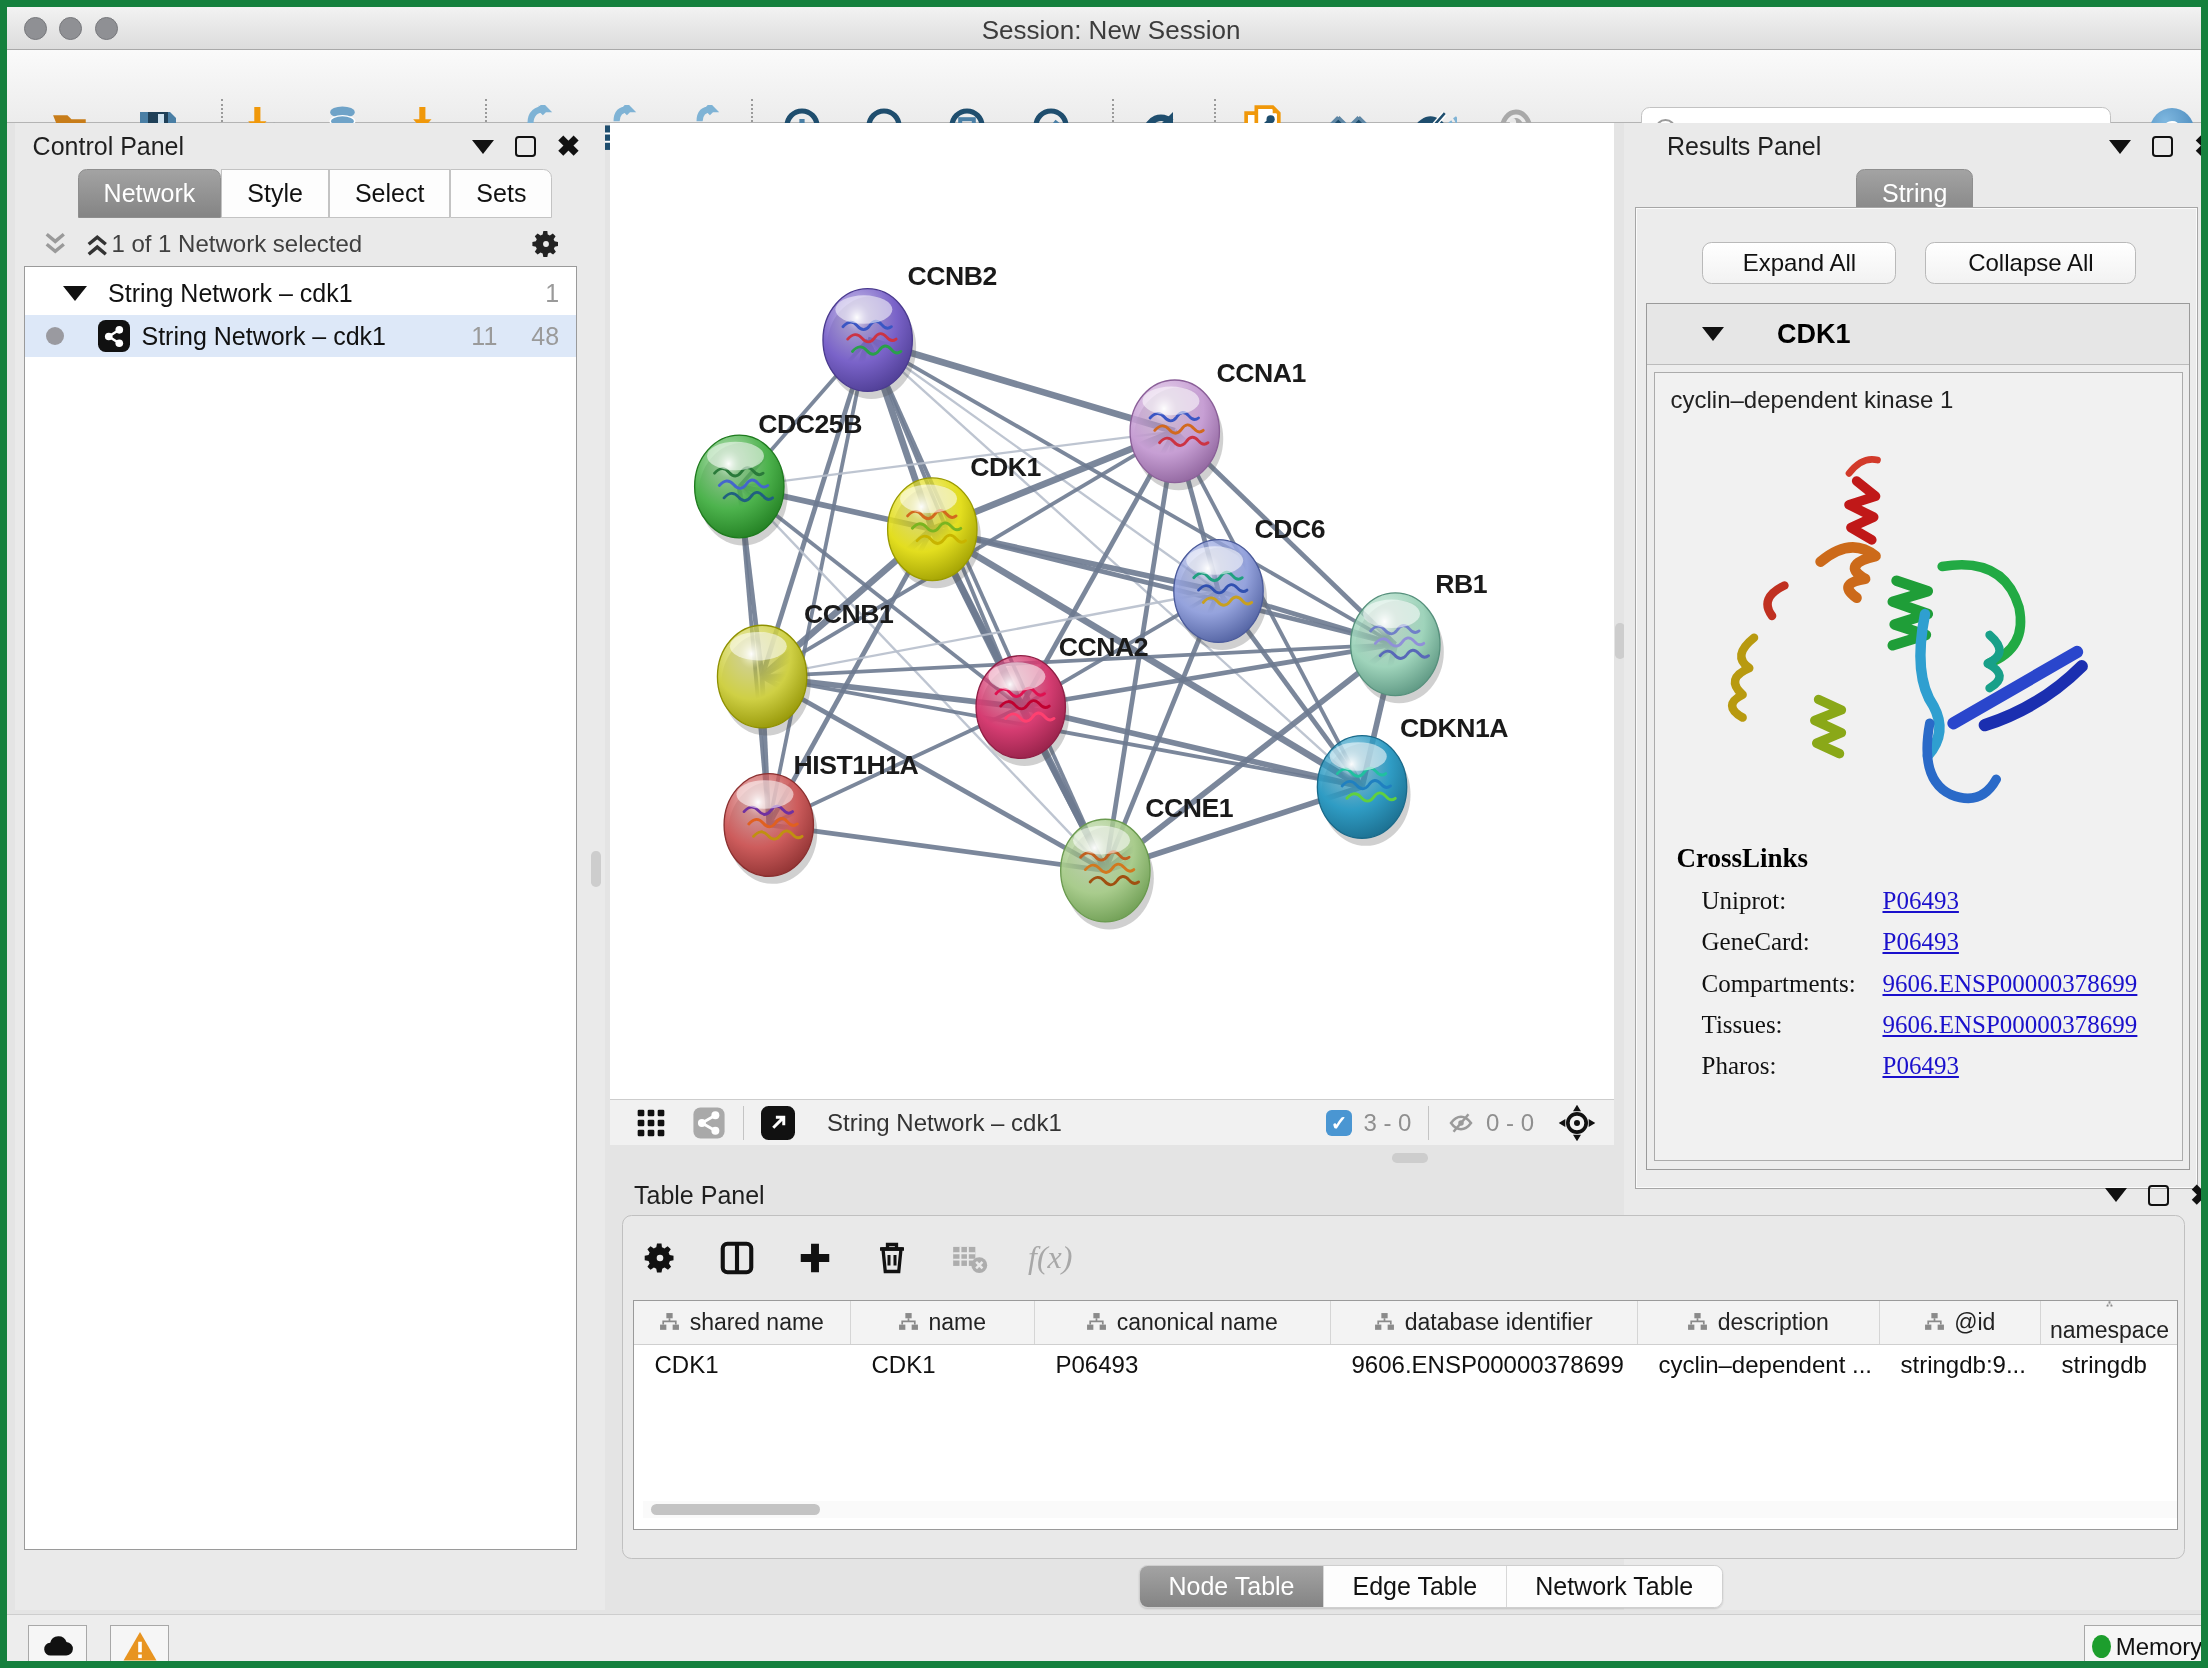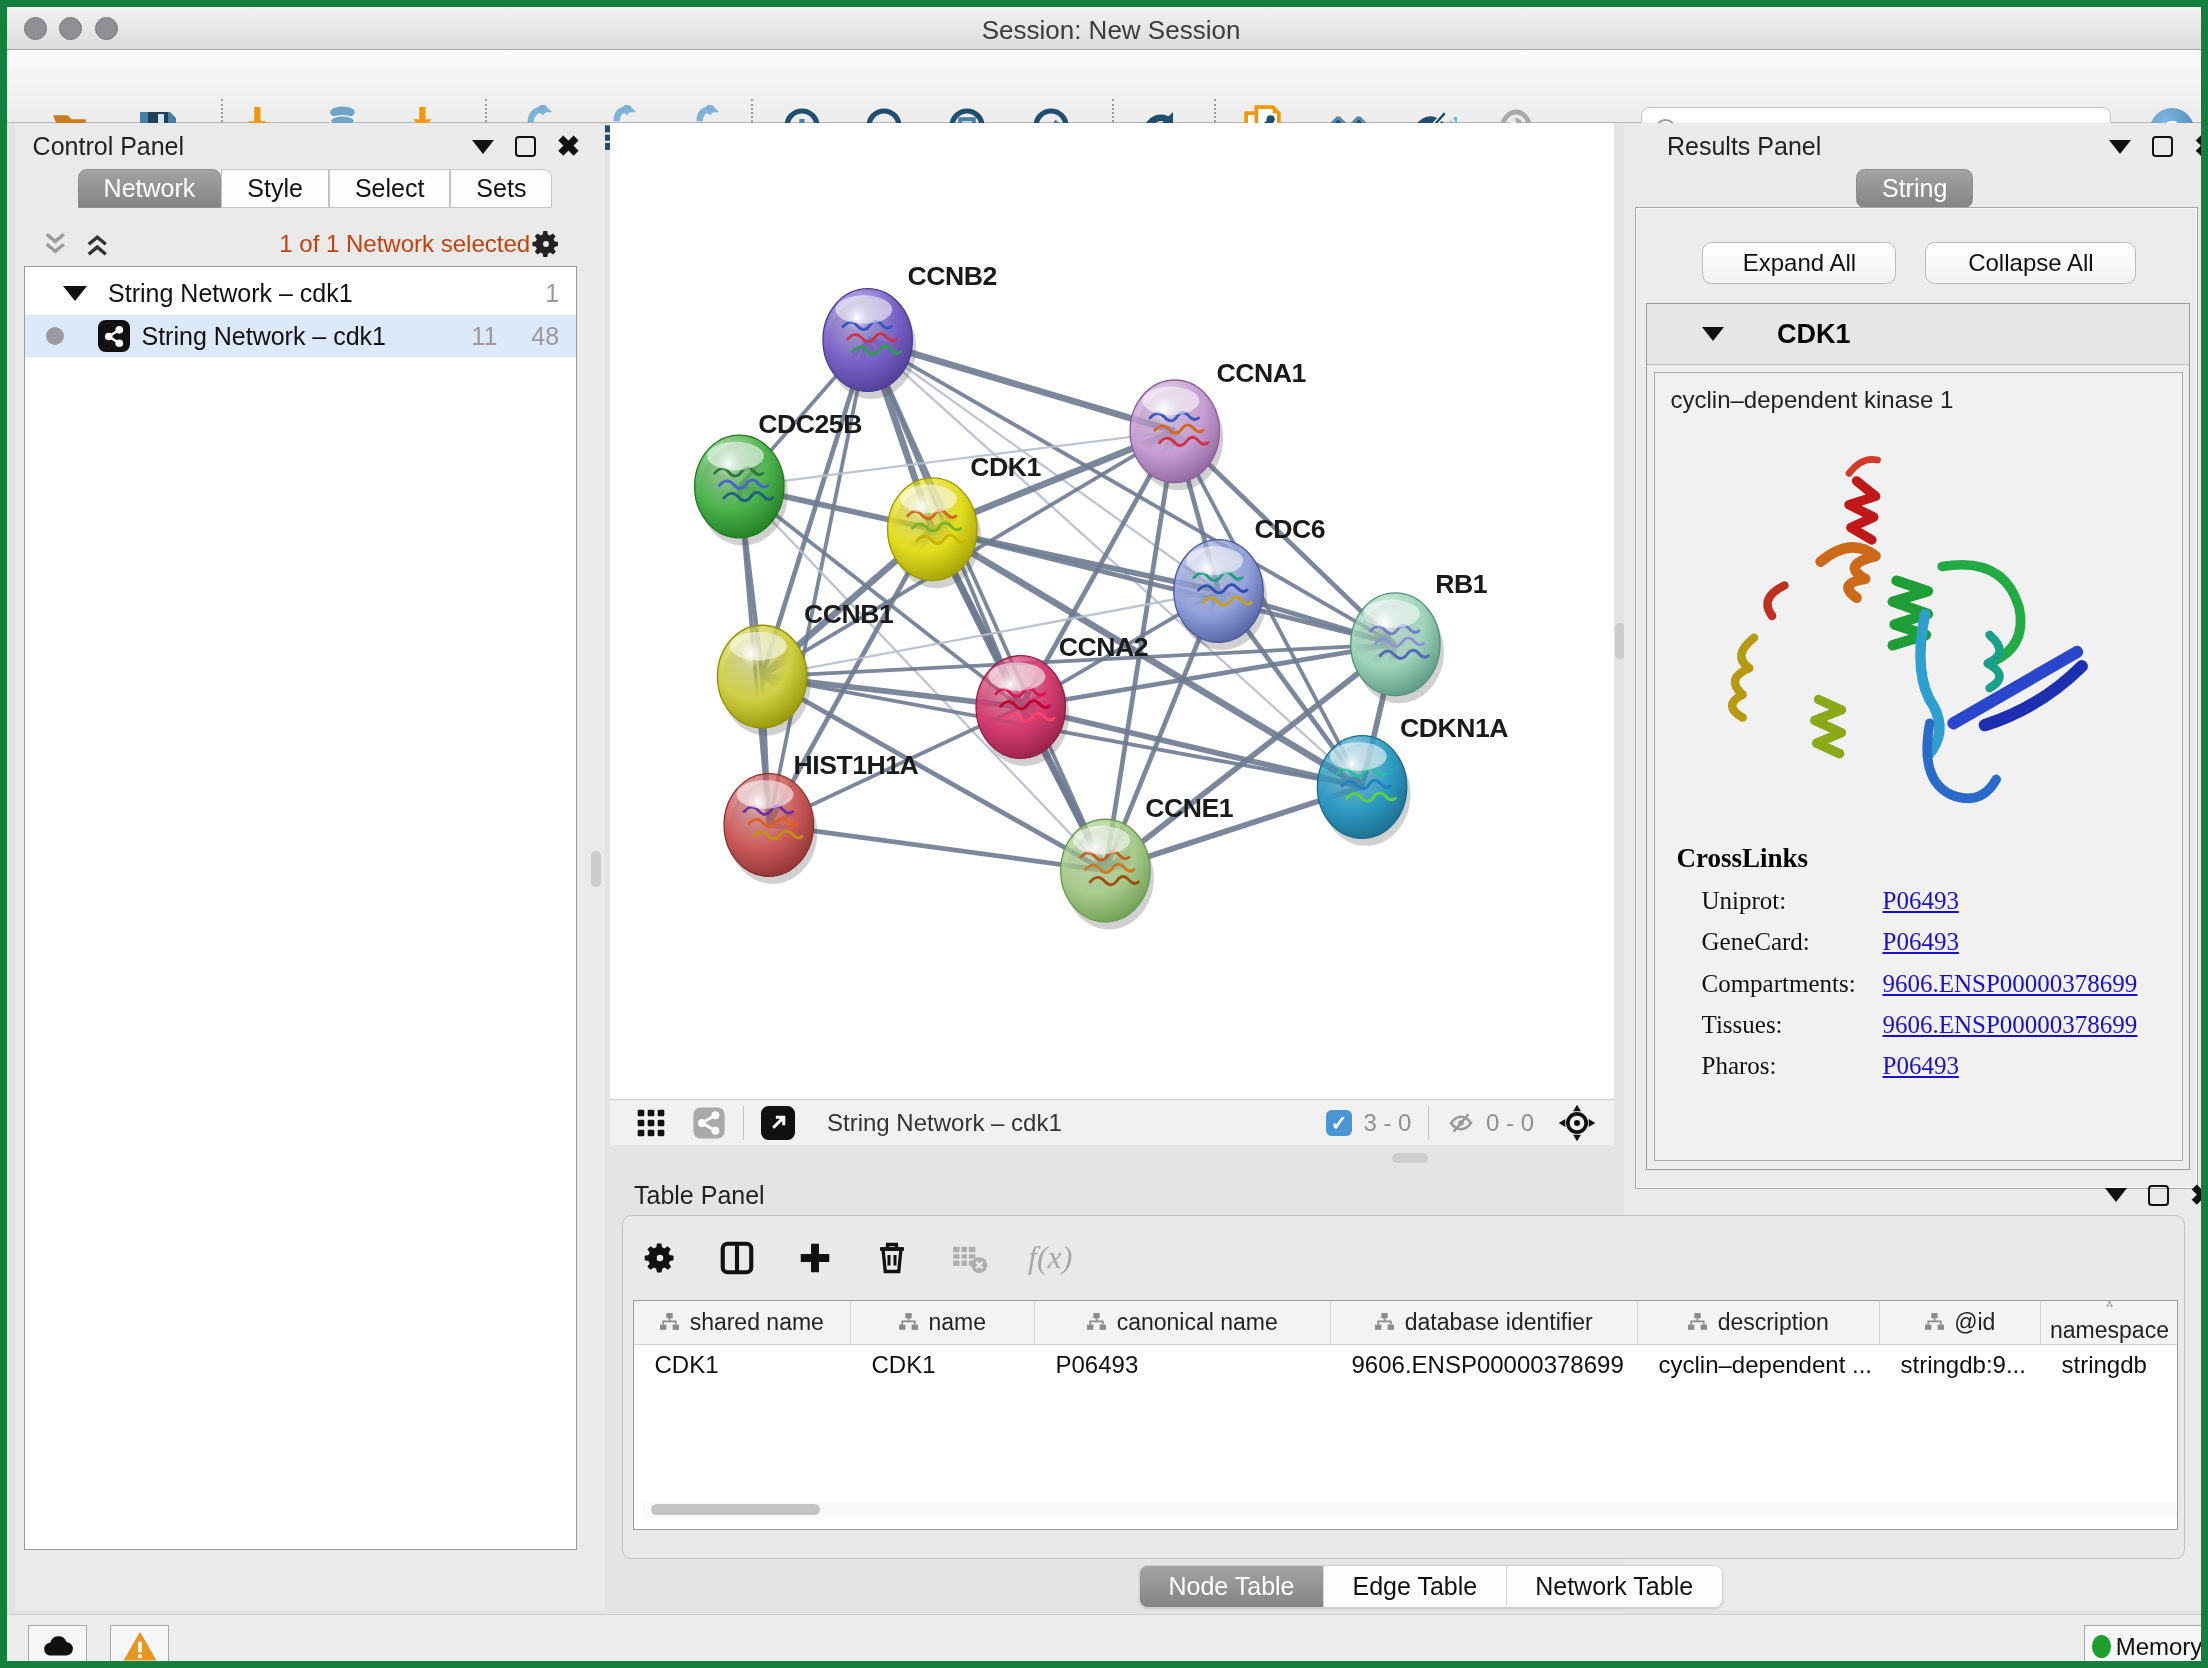--- a/index.html
+++ b/index.html
@@ -30,31 +30,31 @@
   .help-btn{position:absolute;left:2143px;top:58px;width:44px;height:44px;border-radius:50%;
     background:radial-gradient(circle at 35% 30%,#7fb8e0,#3f7fb4);color:#fff;font-size:28.5px;
     font-weight:bold;display:flex;align-items:center;justify-content:center;}
   
   .panel-title{font-size:25px;color:#1f1f1f;}
   .panel-ctl{display:flex;gap:21px;align-items:center;}
   .tri-down{width:0;height:0;border-left:11.4px solid transparent;border-right:11.4px solid transparent;
     border-top:14.3px solid #111;}
   .sq-btn{width:21px;height:21px;border:2.9px solid #111;border-radius:3.8px;}
   .x-btn{font-size:28.5px;font-weight:bold;color:#111;line-height:21px;}
-  .tab{height:39px;padding:0 25px;display:flex;align-items:center;justify-content:center;
+  .tab{height:49px;padding:0 25px;display:flex;align-items:center;justify-content:center;
     font-size:25px;background:#fdfdfd;border:1px solid #c3c3c3;color:#111;}
   .tab.last{border-radius:0 8.6px 0 0;}
   .tab.sel{background:linear-gradient(#a3a3a3,#848484);color:#fff;border-color:#8e8e8e;border-radius:8.6px 8.6px 0 0;}
   
   .control-panel{position:absolute;left:7.6px;top:116px;width:590px;height:1487px;background:#eaeaea;}
   .cp-head{position:absolute;left:18px;top:8.6px;}
   .cp-ctl{position:absolute;left:457px;top:13.3px;}
   .cp-tabs{position:absolute;left:63px;top:46px;display:flex;}
   .cp-gearrow{position:absolute;left:9.5px;top:99px;width:553px;height:44px;display:flex;align-items:center;}
-  .cp-sum{flex:1;text-align:right;font-size:24px;color:#c2410c;}
+  .cp-sum{flex:1;text-align:left;font-size:24px;color:#404040;}
   .tree-box{position:absolute;left:9.5px;top:143px;width:553px;height:1284px;background:#fff;
     border:1.9px solid #9a9a9a;}
   .tree-row{position:absolute;left:0;width:100%;height:42px;display:flex;align-items:center;font-size:25px;color:#111;}
   .tree-row .cnt{color:#9a9a9a;}
   .net-icon{width:32px;height:32px;border-radius:7.6px;background:#111;position:relative;flex:0 0 32px;}
   .net-icon svg{position:absolute;left:4.8px;top:4.8px;}
   
   .canvas{position:absolute;left:603px;top:116px;width:1004px;height:976px;background:#fff;}
   .net-status{position:absolute;left:603px;top:1092px;width:1004px;height:46px;background:#f1f1f1;
     border-top:1px solid #cdcdcd;display:flex;align-items:center;font-size:24px;color:#333;}

